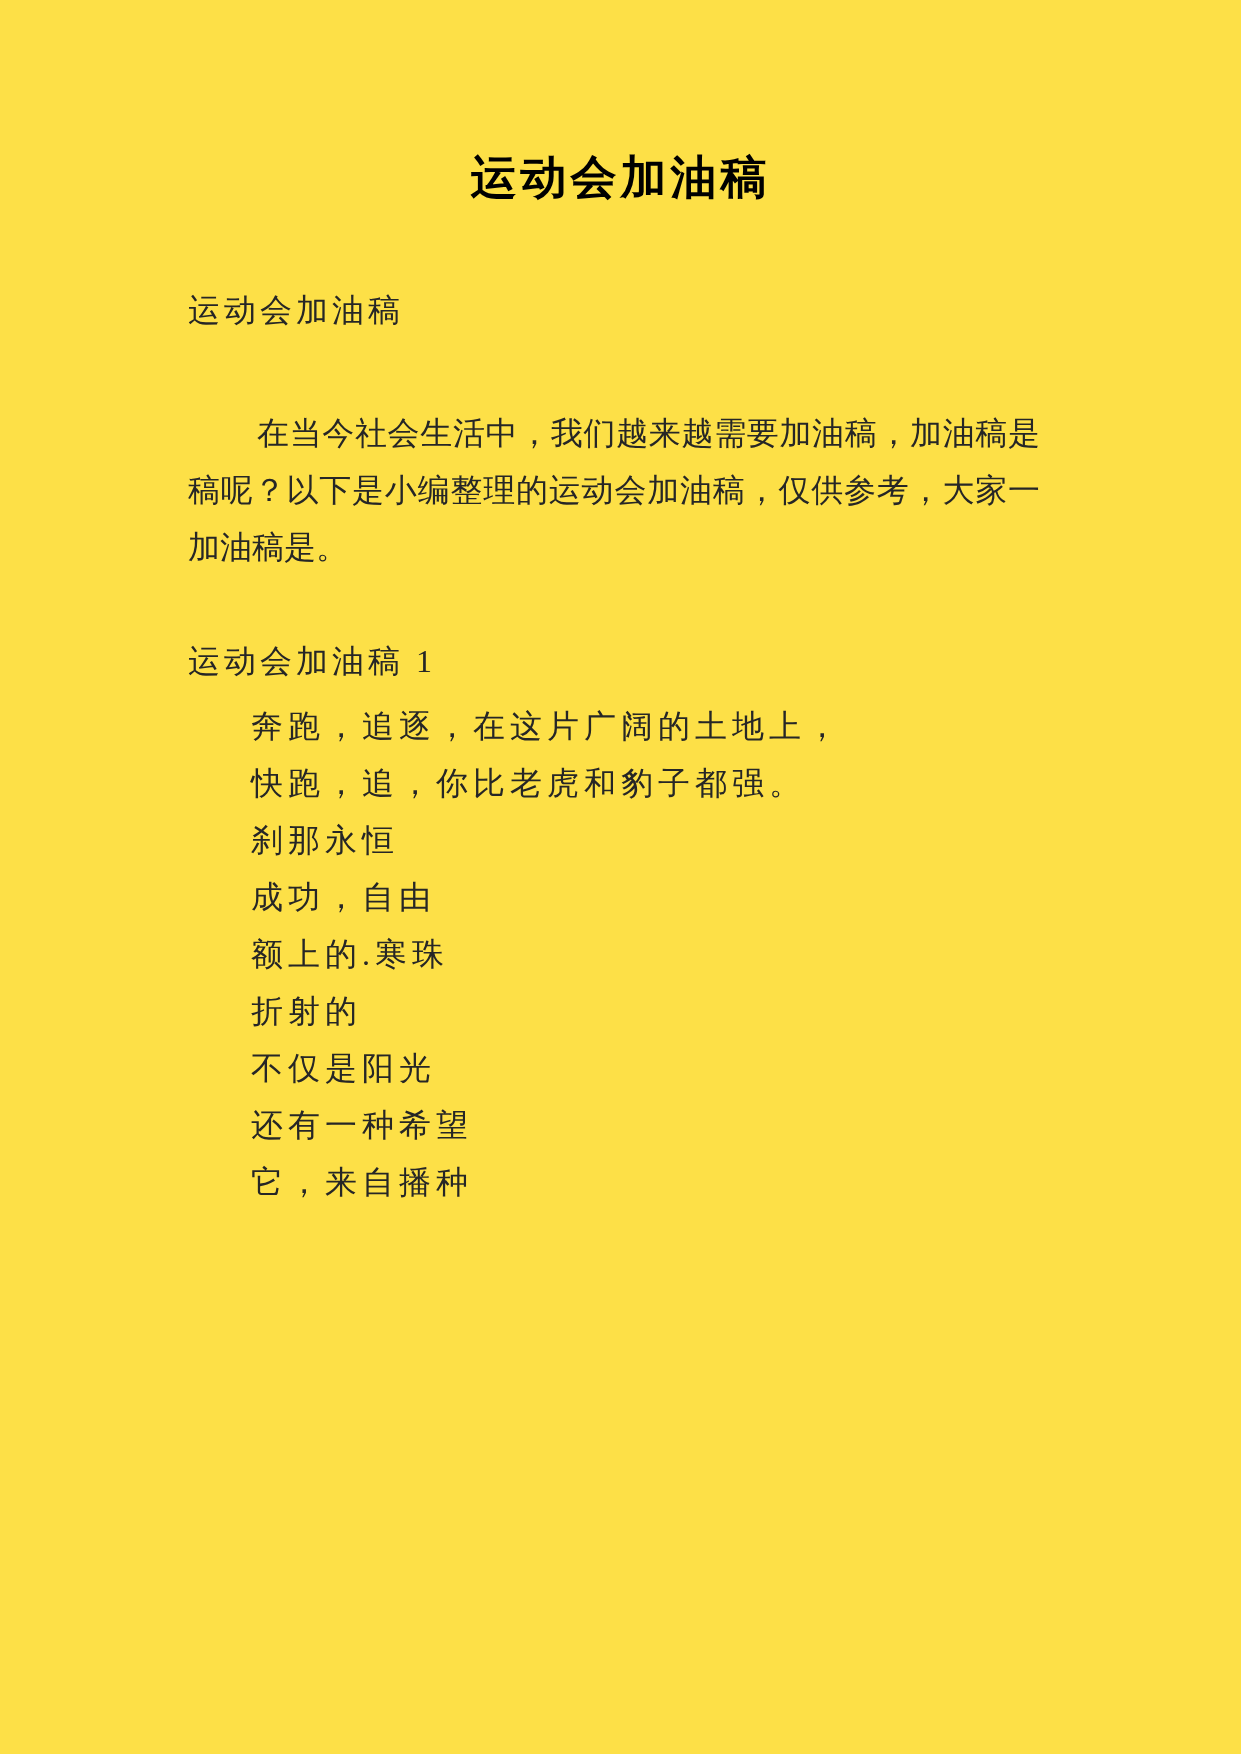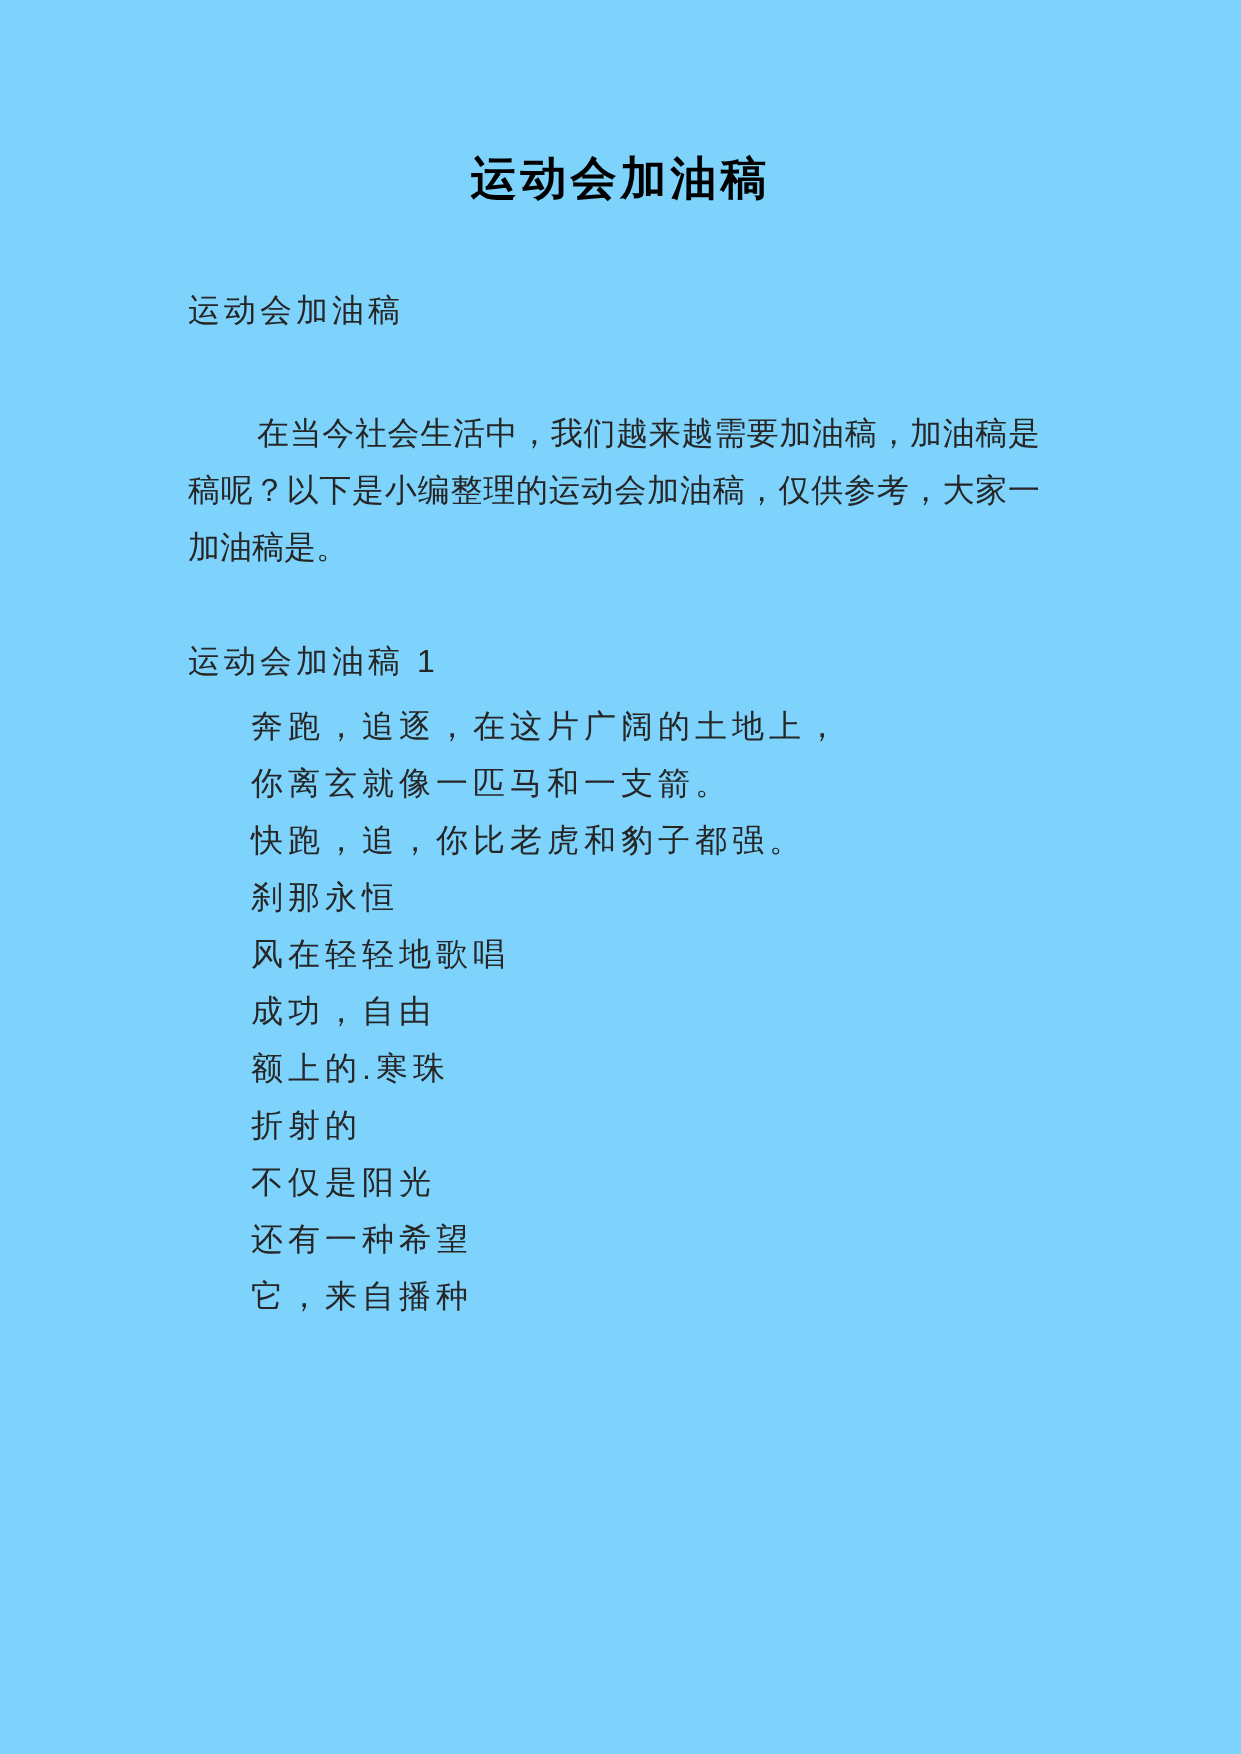--- a/index.html
+++ b/index.html
@@ -4,23 +4,23 @@
 <style>
   html, body {
     margin: 0;
     padding: 0;
     background: #ffffff;
   }
   .page {
     position: relative;
     width: 1241px;
     height: 1754px;
-    background: #7dd3fc;
+    background: #fde047;
     overflow: hidden;
-    font-family: Liberation Sans, sans-serif;
+    font-family: Liberation Serif, serif;
   }
   .title {
     margin: 0;
     padding-top: 148px;
     height: 60px;
     line-height: 60px;
     text-align: center;
     font-size: 46px;
     font-weight: 700;
     letter-spacing: 4px;
@@ -89,24 +89,22 @@
       <div class="para-line">稿呢？以下是小编整理的运动会加油稿，仅供参考，大家一</div>
       <div class="para-line last">加油稿是。</div>
     </div>
 
     <div class="blank-line"></div>
 
     <div class="line spaced">运动会加油稿 1</div>
 
     <div class="poem">
       <div class="poem-line">奔跑，追逐，在这片广阔的土地上，</div>
-      <div class="poem-line">你离玄就像一匹马和一支箭。</div>
       <div class="poem-line">快跑，追，你比老虎和豹子都强。</div>
       <div class="poem-line">刹那永恒</div>
-      <div class="poem-line">风在轻轻地歌唱</div>
       <div class="poem-line">成功，自由</div>
       <div class="poem-line">额上的.寒珠</div>
       <div class="poem-line">折射的</div>
       <div class="poem-line">不仅是阳光</div>
       <div class="poem-line">还有一种希望</div>
       <div class="poem-line">它，来自播种</div>
     </div>
 
   </div>
 </div>

